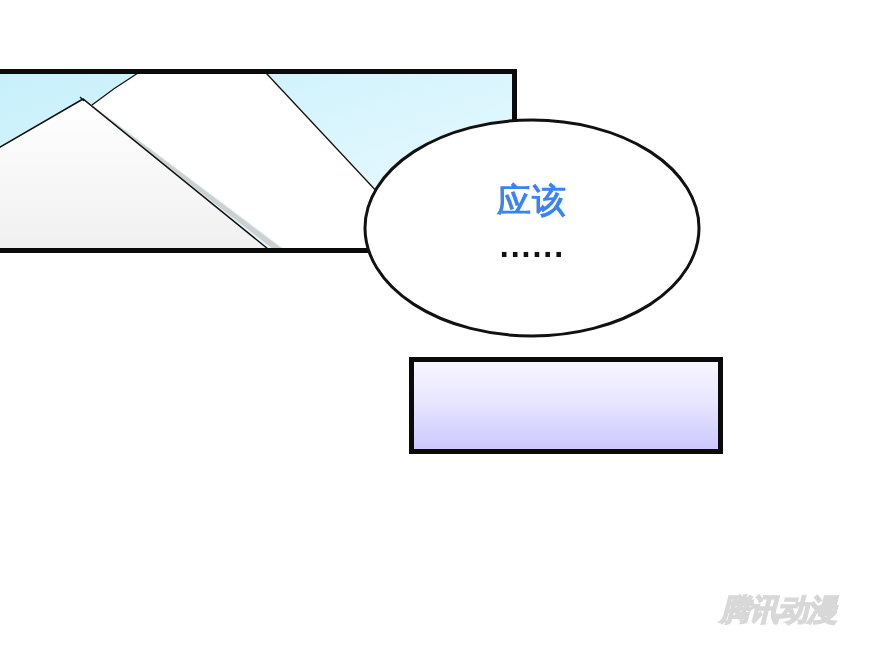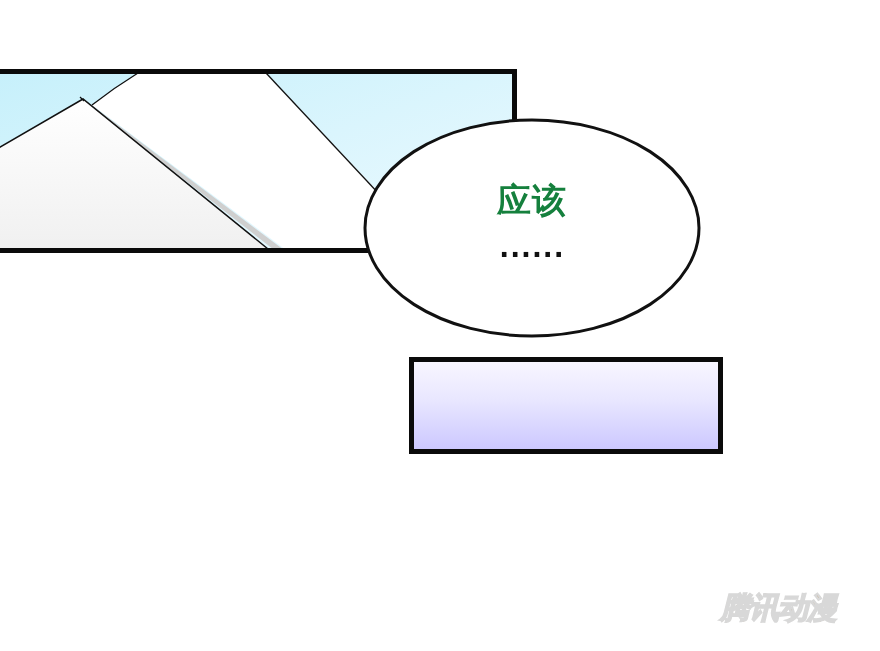--- a/index.html
+++ b/index.html
@@ -31,21 +31,21 @@
     }
     .bubble-text {
       position: absolute;
       left: 362px;
       top: 180px;
       width: 340px;
       text-align: center;
       font-family: "DejaVu Sans", sans-serif;
       font-weight: bold;
       font-size: 34px;
-      color: #15803d;
+      color: #3b82f6;
       letter-spacing: 1px;
       line-height: 40px;
     }
     .bubble-dots {
       position: absolute;
       left: 362px;
       top: 238px;
       width: 340px;
       text-align: center;
       font-family: "DejaVu Sans", sans-serif;
@@ -64,21 +64,21 @@
       box-sizing: border-box;
       border: 5px solid #0a0a0a;
       background: linear-gradient(to bottom, #f8f6ff 0%, #e8e6ff 45%, #ccc8ff 100%);
     }
     .watermark {
       position: absolute;
       left: 720px;
       top: 592px;
       width: 140px;
       height: 36px;
-      font-family: Liberation Mono, monospace;
+      font-family: Liberation Serif, serif;
       font-weight: bold;
       font-style: italic;
       font-size: 30px;
       line-height: 36px;
       color: #a16207;
       -webkit-text-stroke: 1.5px #d8d8d8;
       letter-spacing: -1px;
     }
   </style>
 </head>

